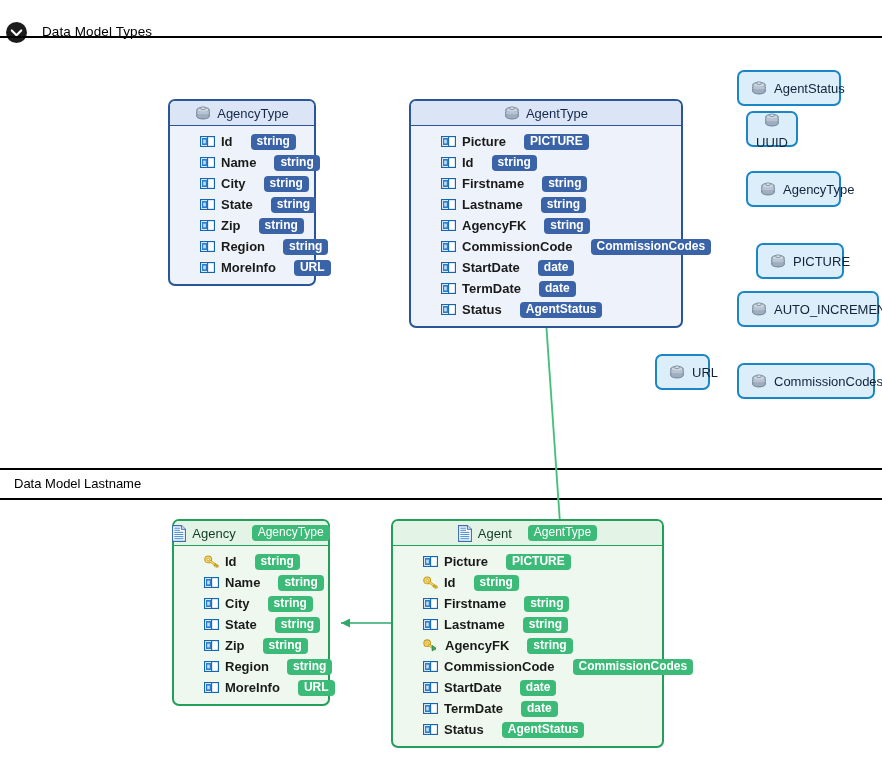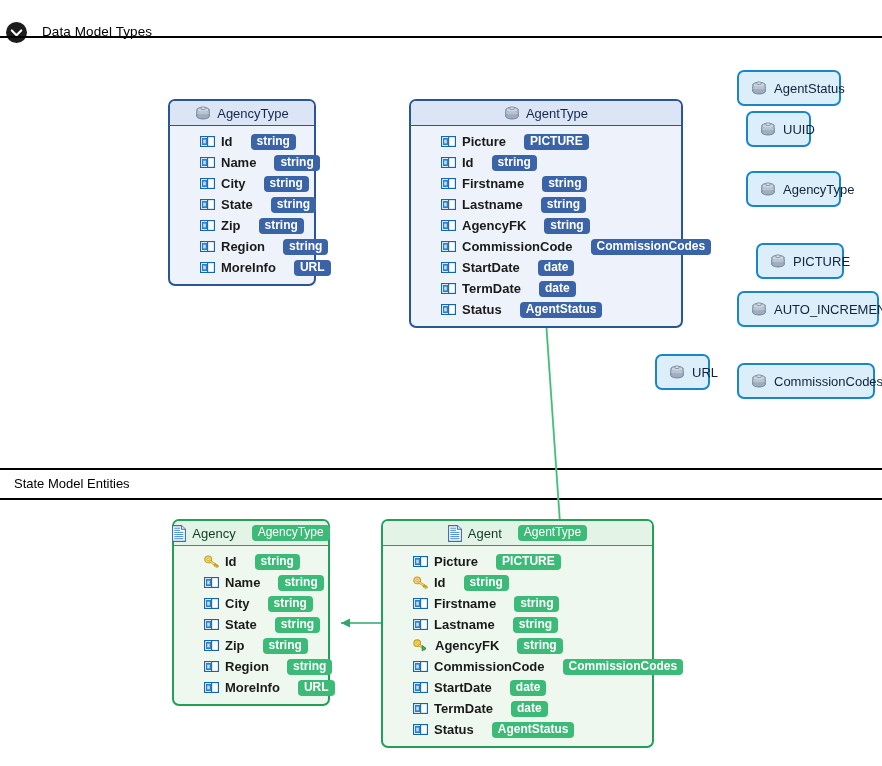--- a/index.html
+++ b/index.html
@@ -162,21 +162,21 @@
     <svg width="21" height="21" viewBox="0 0 21 21">
       <circle cx="10.5" cy="10.5" r="10.5" fill="#1c1c1c"></circle>
       <path d="M5.8 8.4 L10.5 13.2 L15.2 8.4" fill="none" stroke="#ffffff" stroke-width="2.1" stroke-linecap="round" stroke-linejoin="round"></path>
     </svg>
   </span>
   <span class="section-title">Data Model Types</span>
 </div>
 <div class="rule" id="rule-top"></div>
 
 <div class="rule" id="rule-mid"></div>
-<div class="entities-title">State Model Entities</div>
+<div class="entities-title">Data Model Lastname</div>
 <div class="rule" id="rule-bottom"></div>
 
 <div class="canvas">
   <svg width="882" height="766">
 
     <line x1="546" y1="321" x2="560" y2="523" stroke="#6ccf97" stroke-width="2"></line>
     <line x1="546" y1="321" x2="560" y2="523" stroke="#3cba77" stroke-width="1"></line>
 
     <path d="M 391 623 L 341 623" stroke="#2fa86a" stroke-width="1.6" fill="none"></path>
     <polygon points="341,623 350,618.5 350,627.5" fill="#2fa86a"></polygon>
@@ -412,21 +412,21 @@
       <span class="icn">
         <svg width="16" height="15" viewBox="0 0 16 15">
           <ellipse cx="8" cy="4" rx="6.3" ry="2.6" fill="#cdd6e0" stroke="#6a7d90" stroke-width="1"></ellipse>
           <rect x="6" y="1" width="4" height="2.4" rx="0.6" fill="#e8edf3" stroke="#6a7d90" stroke-width="0.8"></rect>
           <path d="M1.7 5.3 v2.1 c0 1.44 2.82 2.6 6.3 2.6 s6.3-1.16 6.3-2.6 V5.3" fill="#b9c4d2" stroke="#6a7d90" stroke-width="1"></path>
           <path d="M1.7 8.2 v2.1 c0 1.44 2.82 2.6 6.3 2.6 s6.3-1.16 6.3-2.6 V8.2" fill="#9fadbe" stroke="#6a7d90" stroke-width="1"></path>
         </svg>
       </span>
       <span>AgentStatus</span>
     </div>
-    <div class="chip" style="left: 746px; top: 111px; width: 65px;">
+    <div class="chip" style="left: 746px; top: 111px; width: 52px; flex-direction: column;">
       <span class="icn">
         <svg width="16" height="15" viewBox="0 0 16 15">
           <ellipse cx="8" cy="4" rx="6.3" ry="2.6" fill="#cdd6e0" stroke="#6a7d90" stroke-width="1"></ellipse>
           <rect x="6" y="1" width="4" height="2.4" rx="0.6" fill="#e8edf3" stroke="#6a7d90" stroke-width="0.8"></rect>
           <path d="M1.7 5.3 v2.1 c0 1.44 2.82 2.6 6.3 2.6 s6.3-1.16 6.3-2.6 V5.3" fill="#b9c4d2" stroke="#6a7d90" stroke-width="1"></path>
           <path d="M1.7 8.2 v2.1 c0 1.44 2.82 2.6 6.3 2.6 s6.3-1.16 6.3-2.6 V8.2" fill="#9fadbe" stroke="#6a7d90" stroke-width="1"></path>
         </svg>
       </span>
       <span>UUID</span>
     </div>
@@ -588,21 +588,21 @@
               <rect x="2" y="2" width="5" height="7" fill="#2d7dc9"></rect>
               <rect x="3.2" y="3.6" width="2.6" height="3.8" fill="#bfe0f7"></rect>
               <line x1="7.6" y1="1" x2="7.6" y2="10" stroke="#1565b5" stroke-width="1.1"></line>
             </svg>
           </span>
           <span class="field-name">MoreInfo</span>
           <span class="badge">URL</span>
         </div>
       </div>
     </div>
-    <div class="node theme-entity" style="left: 381px; top: 519px; width: 273px;">
+    <div class="node theme-entity" style="left: 391px; top: 519px; width: 273px;">
       <div class="node-head">
         <span class="icn">
           <svg width="14" height="17" viewBox="0 0 14 17">
             <path d="M0.6 0.6 H9.4 L13.4 4.3 V16.4 H0.6 Z" fill="#ffffff" stroke="#3a6ea8" stroke-width="1.1"></path>
             <path d="M9.4 0.6 V4.3 H13.4" fill="#dbe7f4" stroke="#3a6ea8" stroke-width="1"></path>
             <g stroke="#4f93d4" stroke-width="1.1">
               <line x1="2.3" y1="3.2" x2="8.0" y2="3.2"></line>
               <line x1="2.3" y1="5.3" x2="8.0" y2="5.3"></line>
               <line x1="2.3" y1="7.4" x2="11.4" y2="7.4"></line>
               <line x1="2.3" y1="9.5" x2="11.4" y2="9.5"></line>

